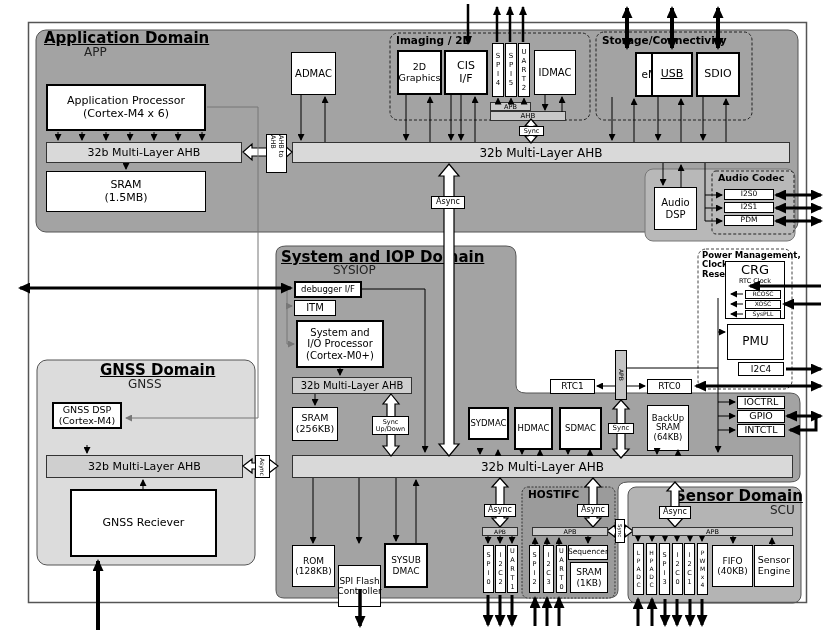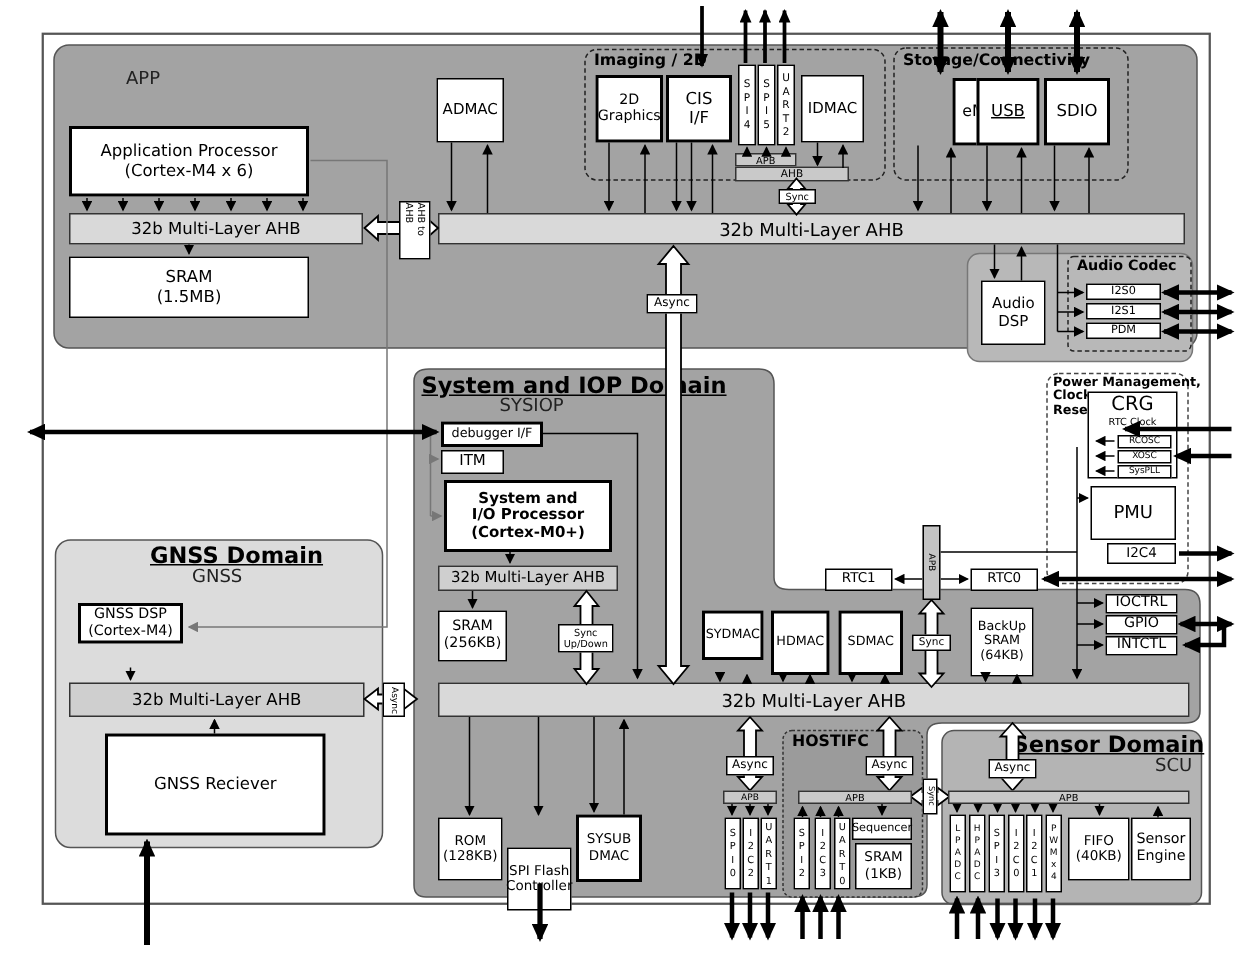--- a/index.html
+++ b/index.html
@@ -40,20 +40,21 @@
     <rect x="645" y="169" width="150" height="72" rx="8" fill="#b8b8b8" stroke="#777"></rect>
     <rect x="628" y="487" width="173" height="116" rx="8" fill="#b4b4b4" stroke="#555"></rect>
     <rect x="522" y="487" width="93" height="111" rx="6" fill="#9b9b9b" stroke="#333" stroke-dasharray="2,1.5"></rect>
     <rect x="390" y="33" width="200" height="87" rx="8" fill="none" stroke="#222" stroke-dasharray="3,2"></rect>
     <rect x="596" y="32" width="156" height="88" rx="8" fill="none" stroke="#222" stroke-dasharray="3,2"></rect>
     <rect x="712" y="171" width="82" height="63" rx="4" fill="none" stroke="#222" stroke-dasharray="3,2"></rect>
     <rect x="698" y="249" width="94" height="140" rx="8" fill="#ffffff" stroke="#444" stroke-dasharray="3,2"></rect>
     <rect x="28.5" y="22.5" width="778" height="580" fill="none" stroke="#555" stroke-width="1.5"></rect>
   </svg>
 
+  <div class="lbl dtitle" style="left:44px;top:30px;">Application Domain</div>
   <div class="lbl" style="left:84px;top:46px;font-size:12px;color:#222;">APP</div>
   <div class="box bb" style="left:46px;top:84px;width:160px;height:47px;font-size:11px;">Application Processor
 (Cortex-M4 x 6)</div>
   <div class="bus" style="left:46px;top:142px;width:196px;height:21px;font-size:11px;">32b Multi-Layer AHB</div>
   <div class="box" style="left:46px;top:171px;width:160px;height:41px;font-size:11px;">SRAM
 (1.5MB)</div>
   <div class="vr" style="left:266px;top:134px;width:21px;height:39px;font-size:6.5px;">AHB to AHB</div>
   <div class="box" style="left:291px;top:52px;width:45px;height:43px;font-size:10px;border-width:1.6px;">ADMAC</div>
   <div class="bus" style="left:292px;top:142px;width:498px;height:21px;font-size:12px;">32b Multi-Layer AHB</div>
 
@@ -78,21 +79,21 @@
 DSP</div>
   <div class="lbl gtitle" style="left:718px;top:173px;font-size:9.5px;">Audio Codec</div>
   <div class="box" style="left:724px;top:189px;width:50px;height:11px;font-size:7.5px;">I2S0</div>
   <div class="box" style="left:724px;top:202px;width:50px;height:11px;font-size:7.5px;">I2S1</div>
   <div class="box" style="left:724px;top:215px;width:50px;height:11px;font-size:7.5px;">PDM</div>
 
   <div class="lbl dtitle" style="left:281px;top:249px;">System and IOP Domain</div>
   <div class="lbl" style="left:333px;top:264px;font-size:12px;color:#222;">SYSIOP</div>
   <div class="box bb" style="left:294px;top:281px;width:68px;height:17px;font-size:8.5px;">debugger I/F</div>
   <div class="box" style="left:294px;top:300px;width:42px;height:16px;font-size:10px;">ITM</div>
-  <div class="box bb" style="left:296px;top:320px;width:112px;height:48px;font-size:10px;font-weight:bold;">System and
+  <div class="box bb" style="left:296px;top:320px;width:88px;height:48px;font-size:10px;">System and
 I/O Processor
 (Cortex-M0+)</div>
   <div class="bus" style="left:292px;top:377px;width:120px;height:17px;font-size:10px;background:#cfcfcf;">32b Multi-Layer AHB</div>
   <div class="box" style="left:292px;top:407px;width:46px;height:34px;font-size:9.5px;">SRAM
 (256KB)</div>
   <div class="tag" style="left:372px;top:416px;width:37px;height:19px;font-size:6.5px;">Sync
 Up/Down</div>
   <div class="tag" style="left:431px;top:196px;width:34px;height:13px;font-size:8px;">Async</div>
   <div class="box bb" style="left:468px;top:407px;width:41px;height:33px;font-size:8.5px;">SYDMAC</div>
   <div class="box bb" style="left:514px;top:407px;width:39px;height:43px;font-size:8.5px;">HDMAC</div>

